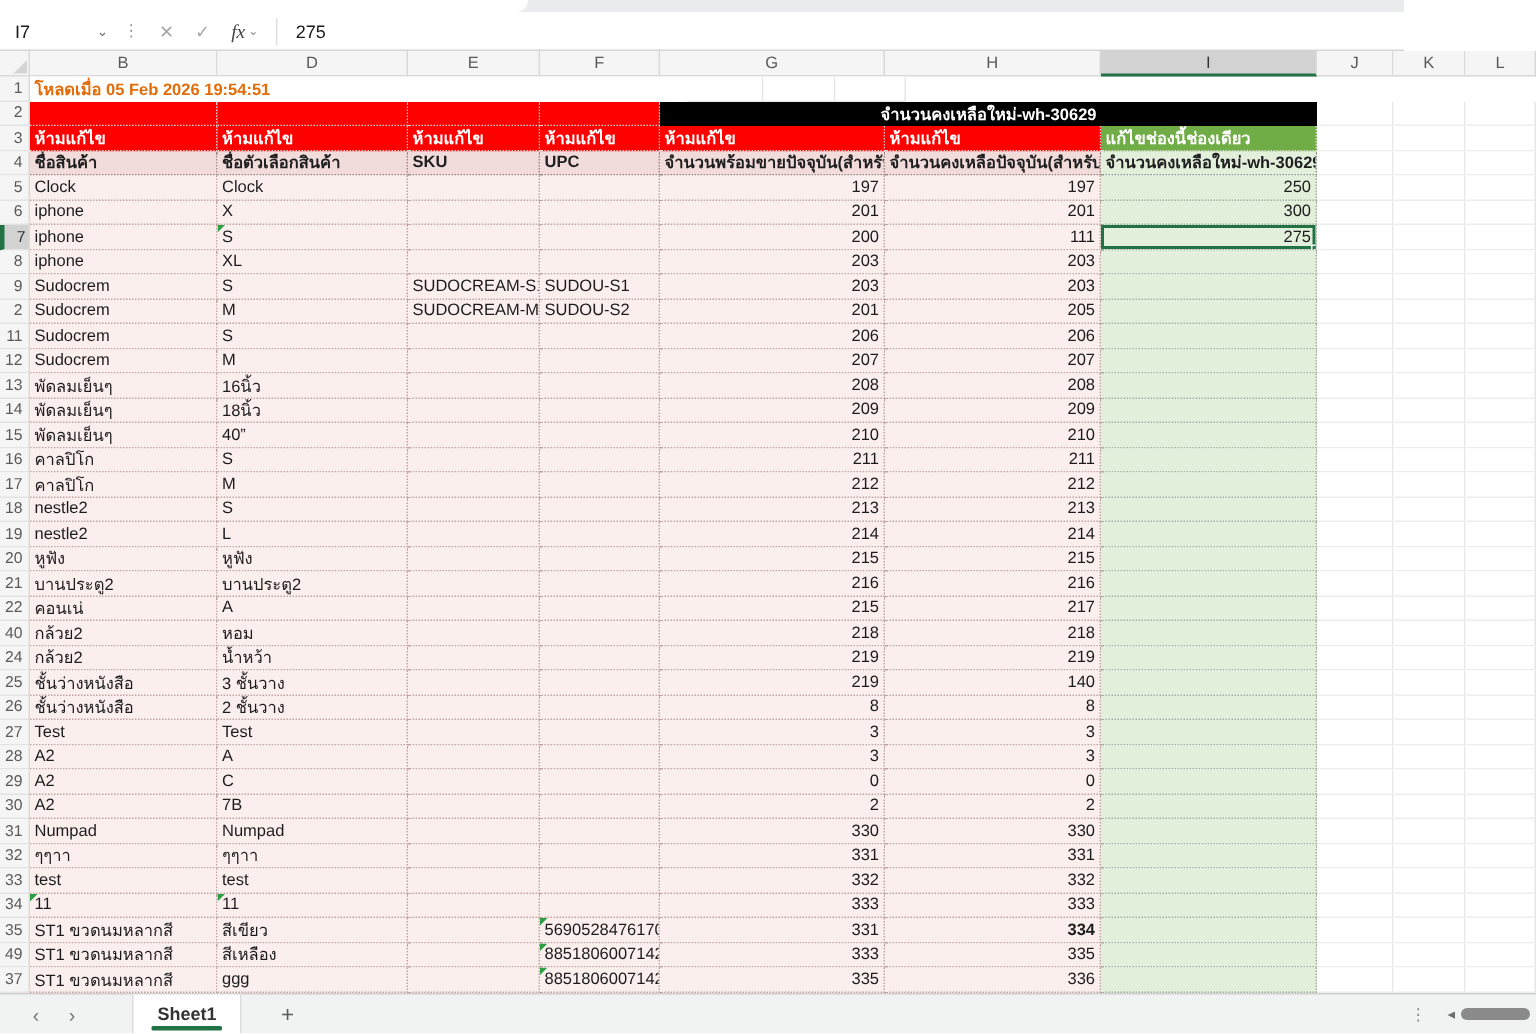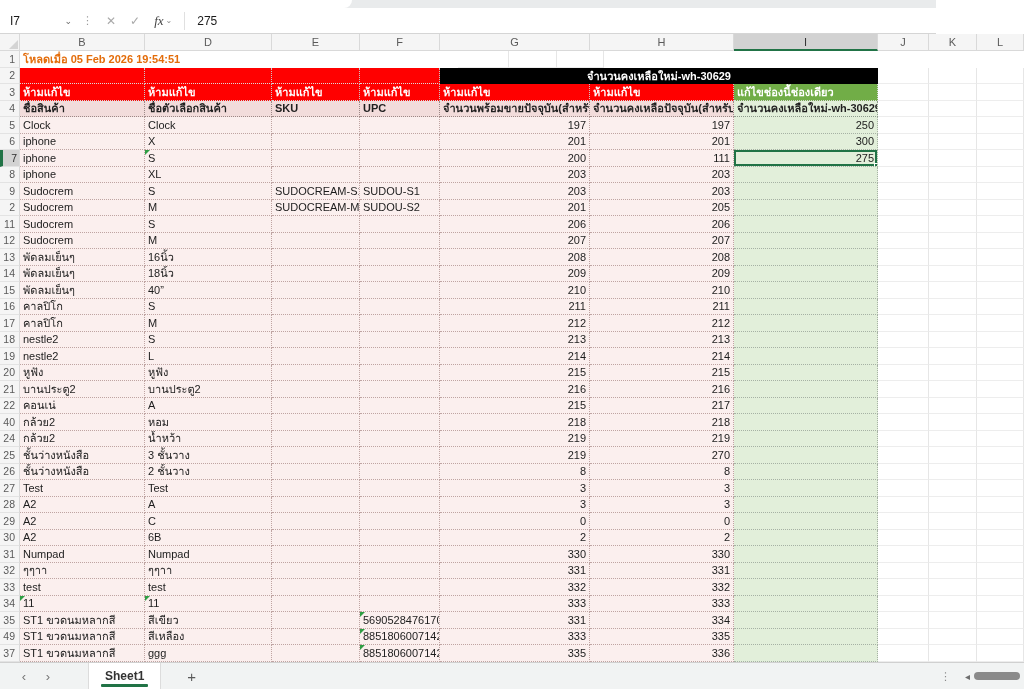--- a/index.html
+++ b/index.html
@@ -429,21 +429,21 @@
         <div class="cell plain" style="width: 48px;"></div>
         <div class="cell plain" style="width: 47px;"></div>
       </div>
       <div class="row">
         <div class="rh">25</div>
         <div class="cell txt pink" style="width: 125px;">ชั้นว่างหนังสือ</div>
         <div class="cell txt pink" style="width: 127px;">3 ชั้นวาง</div>
         <div class="cell txt pink" style="width: 88px;"></div>
         <div class="cell txt pink" style="width: 80px;"></div>
         <div class="cell num pink" style="width: 150px;">219</div>
-        <div class="cell num pink" style="width: 144px;">270</div>
+        <div class="cell num pink" style="width: 144px;">140</div>
         <div class="cell num lgreen" style="width: 144px;"></div>
         <div class="cell plain" style="width: 51px;"></div>
         <div class="cell plain" style="width: 48px;"></div>
         <div class="cell plain" style="width: 47px;"></div>
       </div>
       <div class="row">
         <div class="rh">26</div>
         <div class="cell txt pink" style="width: 125px;">ชั้นว่างหนังสือ</div>
         <div class="cell txt pink" style="width: 127px;">2 ชั้นวาง</div>
         <div class="cell txt pink" style="width: 88px;"></div>
@@ -490,21 +490,21 @@
         <div class="cell num pink" style="width: 150px;">0</div>
         <div class="cell num pink" style="width: 144px;">0</div>
         <div class="cell num lgreen" style="width: 144px;"></div>
         <div class="cell plain" style="width: 51px;"></div>
         <div class="cell plain" style="width: 48px;"></div>
         <div class="cell plain" style="width: 47px;"></div>
       </div>
       <div class="row">
         <div class="rh">30</div>
         <div class="cell txt pink" style="width: 125px;">A2</div>
-        <div class="cell txt pink" style="width: 127px;">6B</div>
+        <div class="cell txt pink" style="width: 127px;">7B</div>
         <div class="cell txt pink" style="width: 88px;"></div>
         <div class="cell txt pink" style="width: 80px;"></div>
         <div class="cell num pink" style="width: 150px;">2</div>
         <div class="cell num pink" style="width: 144px;">2</div>
         <div class="cell num lgreen" style="width: 144px;"></div>
         <div class="cell plain" style="width: 51px;"></div>
         <div class="cell plain" style="width: 48px;"></div>
         <div class="cell plain" style="width: 47px;"></div>
       </div>
       <div class="row">
@@ -559,21 +559,21 @@
         <div class="cell plain" style="width: 48px;"></div>
         <div class="cell plain" style="width: 47px;"></div>
       </div>
       <div class="row">
         <div class="rh">35</div>
         <div class="cell txt pink" style="width: 125px;">ST1 ขวดนมหลากสี</div>
         <div class="cell txt pink" style="width: 127px;">สีเขียว</div>
         <div class="cell txt pink" style="width: 88px;"></div>
         <div class="cell txt pink" style="width: 80px;">5690528476170<span class="tri"></span></div>
         <div class="cell num pink" style="width: 150px;">331</div>
-        <div class="cell num pink" style="width: 144px;">334</div>
+        <div class="cell num pink" style="width: 144px; font-weight: bold;">334</div>
         <div class="cell num lgreen" style="width: 144px;"></div>
         <div class="cell plain" style="width: 51px;"></div>
         <div class="cell plain" style="width: 48px;"></div>
         <div class="cell plain" style="width: 47px;"></div>
       </div>
       <div class="row">
         <div class="rh">49</div>
         <div class="cell txt pink" style="width: 125px;">ST1 ขวดนมหลากสี</div>
         <div class="cell txt pink" style="width: 127px;">สีเหลือง</div>
         <div class="cell txt pink" style="width: 88px;"></div>

